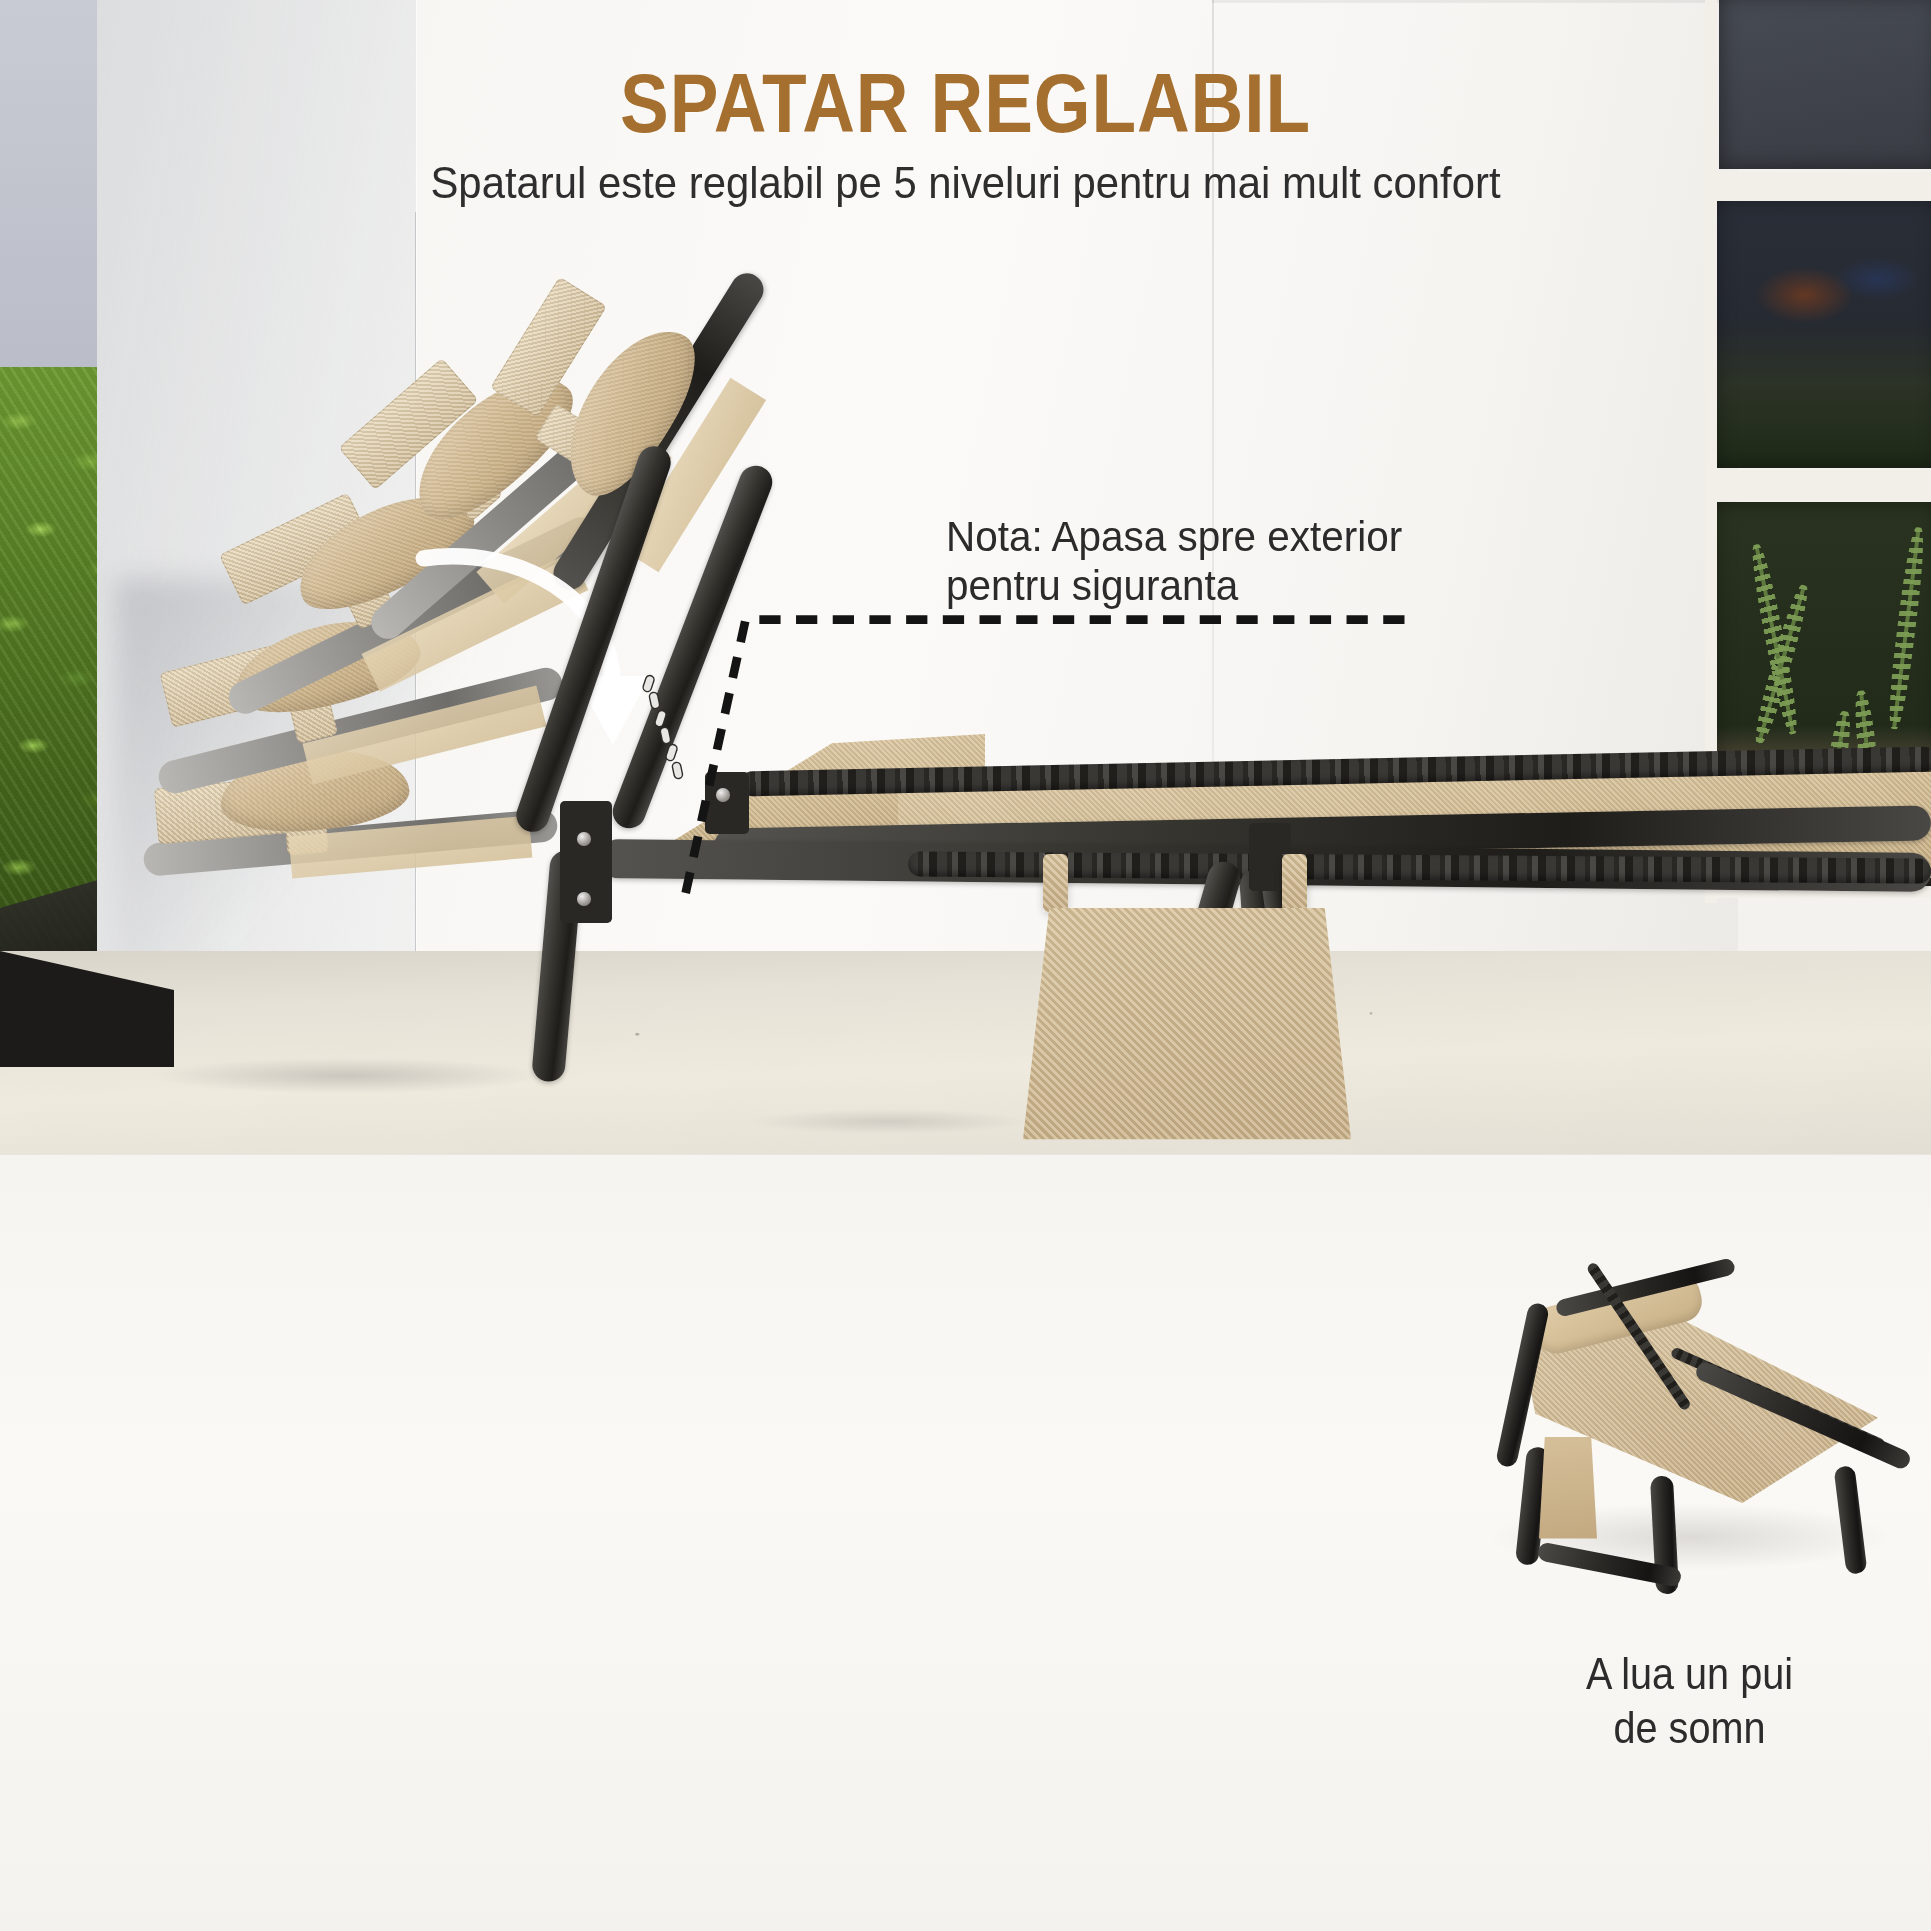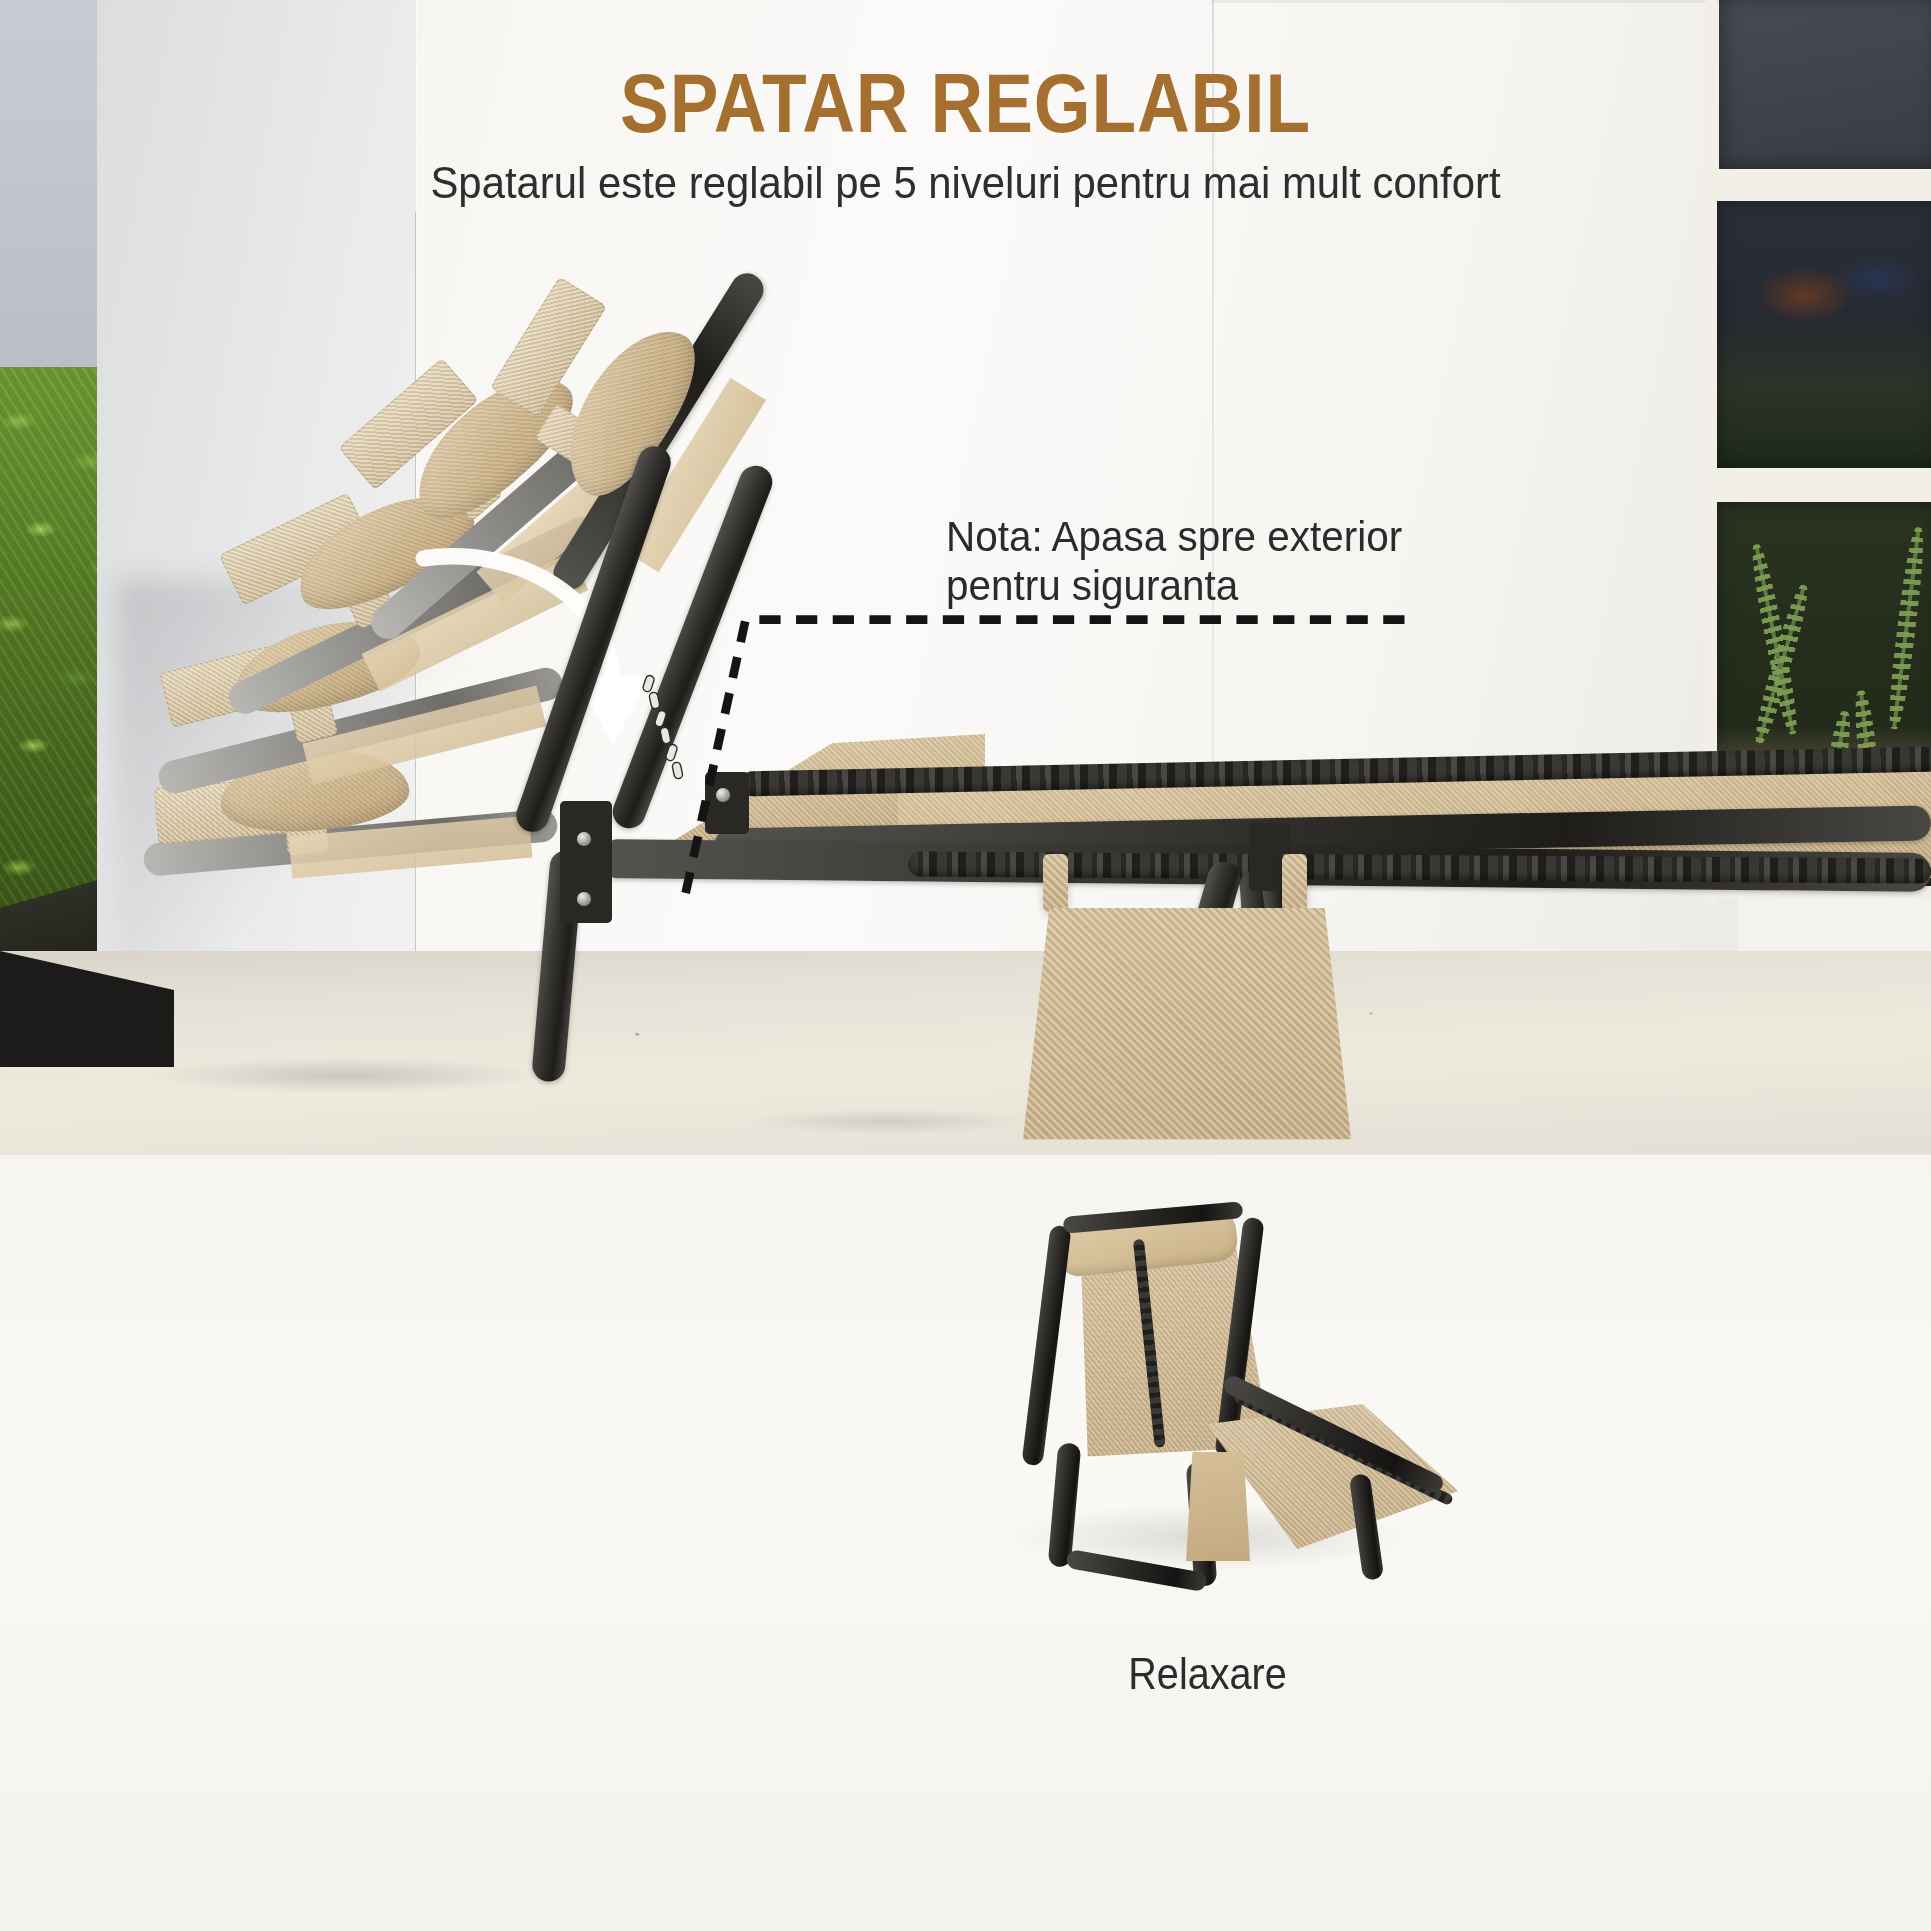--- a/index.html
+++ b/index.html
@@ -364,44 +364,40 @@
     </svg>
 
     <div id="title">SPATAR REGLABIL</div>
     <div id="subtitle">Spatarul este reglabil pe 5 niveluri pentru mai mult confort</div>
   </div>
 
   <div id="strip">
 
 
 
-    <div class="cell" style="left:966px;">
+
+    <div class="cell" style="left:1448px;">
       <div class="thumb">
         <div class="t-shadow" style="left:39px;top:319px;width:406px;height:68px;"></div>
-
-        <div class="t-fab" style="left:83px;top:39px;width:232px;height:241px;
-             clip-path:polygon(8% 4%,74% 0,100% 88%,22% 100%);transform:rotate(6deg);"></div>
-        <div class="t-pill" style="left:91px;top:33px;width:180px;height:52px;transform:rotate(-6deg);"></div>
-        <div class="t-frame" style="left:70px;top:41px;width:21px;height:241px;transform:rotate(7deg);"></div>
-        <div class="t-frame" style="left:263px;top:33px;width:21px;height:241px;transform:rotate(7deg);"></div>
-        <div class="t-frame" style="left:97px;top:25px;width:180px;height:17.4px;transform:rotate(-5deg);"></div>
-        <div class="t-bung" style="left:79px;top:154px;width:209px;transform:rotate(84deg);"></div>
-
-        <div class="t-fab" style="left:241px;top:220px;width:251px;height:145px;
-             clip-path:polygon(0 14%,62% 0,100% 60%,36% 100%);"></div>
-        <div class="t-bung" style="left:257px;top:259px;width:241px;transform:rotate(26deg);"></div>
-        <div class="t-frame" style="left:247px;top:241px;width:241px;height:19.3px;transform:rotate(26deg);"></div>
-        <div class="t-frame" style="left:87px;top:259px;width:23px;height:124px;transform:rotate(5deg);"></div>
-        <div class="t-frame" style="left:224px;top:278px;width:23px;height:124px;transform:rotate(-4deg);"></div>
-        <div class="t-frame" style="left:100px;top:377px;width:141px;height:19.3px;transform:rotate(10deg);"></div>
-        <div class="t-frame" style="left:390px;top:290px;width:21px;height:106px;transform:rotate(-8deg);"></div>
-        <div class="t-pocket" style="left:220px;top:268px;width:64px;height:116px;
+        <div class="t-fab" style="left:73px;top:116px;width:357px;height:203px;
+             clip-path:polygon(0 20%,34% 0,100% 58%,62% 100%,4% 56%);"></div>
+        <div class="t-pill" style="left:85px;top:106px;width:170px;height:48px;transform:rotate(-14deg);"></div>
+        <div class="t-frame" style="left:64px;top:118px;width:21px;height:166px;transform:rotate(12deg);"></div>
+        <div class="t-frame" style="left:106px;top:95px;width:183px;height:17.4px;transform:rotate(-14deg);"></div>
+        <div class="t-bung" style="left:104px;top:147px;width:174px;transform:rotate(56deg);"></div>
+        <div class="t-bung" style="left:214px;top:209px;width:232px;transform:rotate(24deg);"></div>
+        <div class="t-frame" style="left:239px;top:222px;width:232px;height:19.3px;transform:rotate(24deg);"></div>
+        <div class="t-frame" style="left:73px;top:263px;width:23px;height:118px;transform:rotate(6deg);"></div>
+        <div class="t-frame" style="left:205px;top:292px;width:23px;height:118px;transform:rotate(-3deg);"></div>
+        <div class="t-frame" style="left:89px;top:371px;width:145px;height:19.3px;transform:rotate(11deg);"></div>
+        <div class="t-frame" style="left:392px;top:282px;width:21px;height:108px;transform:rotate(-7deg);"></div>
+        <div class="t-pocket" style="left:91px;top:253px;width:58px;height:108px;
              clip-path:polygon(10% 0,90% 0,100% 94%,0 94%);"></div>
       </div>
       <div class="cap">
-        <div>Relaxare</div>
+        <div>A lua un pui</div>
+        <div>de somn</div>
       </div>
     </div>
-
 
   </div>
 </div>
 
 
 </body></html>

